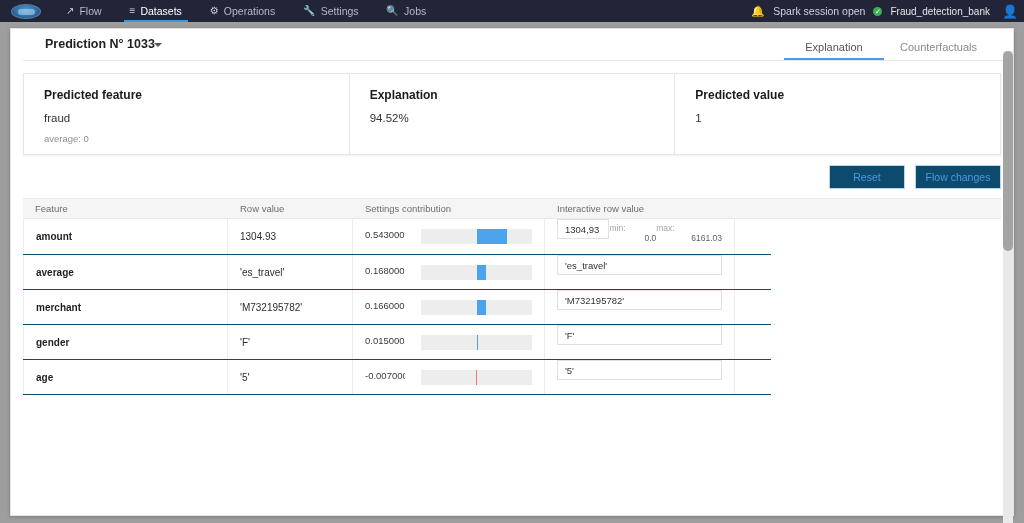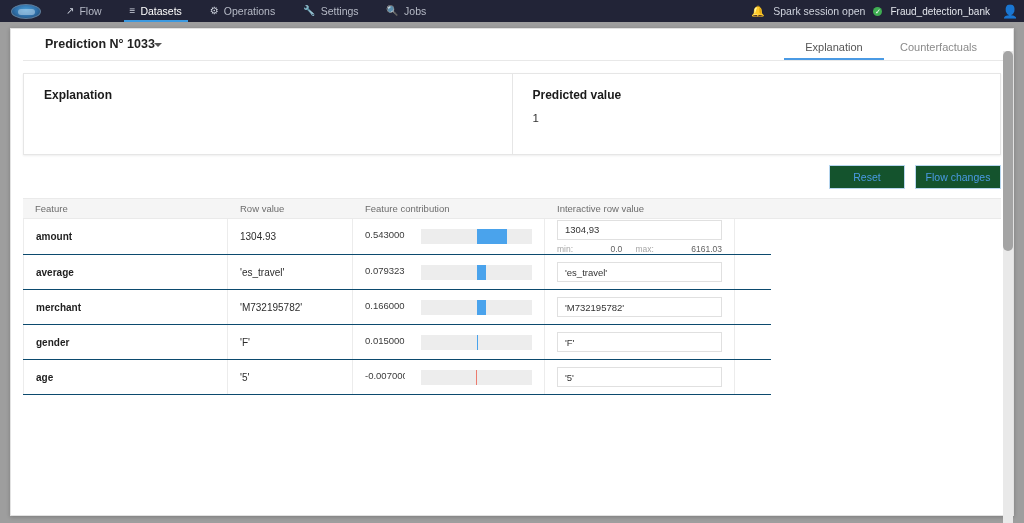--- a/index.html
+++ b/index.html
@@ -119,21 +119,21 @@
   .sum-value { font-size: 11.5px; color: #333; margin-top: 10px; }
   .sum-sub { font-size: 9.5px; color: #8d8d8d; margin-top: 9px; }
 
   
   .actions {
     display: flex; justify-content: flex-end; gap: 10px;
     margin: 10px 12px 0 12px;
   }
   .btn {
     border: 1px solid #b7d6ef;
-    background: #14532d;
+    background: #0c4a6e;
     color: #4a9ae4;
     font-size: 10.5px;
     padding: 5px 0;
     width: 76px;
     cursor: pointer;
     font-family: "Liberation Sans", sans-serif;
   }
   .btn.wide { width: 86px; }
 
   
@@ -157,21 +157,21 @@
   }
   .trow.tall { min-height: 36px; }
   .td {
     padding-left: 12px; display: flex; align-items: center;
     font-size: 10px; color: #2d2d2d;
     border-right: 1px solid #ececec;
   }
   .td.c1 { border-left: 1px solid #ececec; }
   .td.c4 { border-right: 1px solid #ececec; }
   .td-feature { font-weight: bold; font-size: 10px; color: #1f1f1f; }
-  .td.c4 { flex-direction: column; align-items: stretch; justify-content: center; padding-right: 12px; }
+  .td.c4 { flex-direction: row; align-items: stretch; justify-content: center; padding-right: 12px; }
 
   .contrib { display: flex; align-items: flex-start; gap: 16px; width: 100%; padding-right: 12px; }
   .contrib-num {
     font-size: 9.5px; color: #3a3a3a;
     width: 40px; overflow: hidden; white-space: nowrap;
     flex: 0 0 40px;
   }
   .track {
     position: relative; height: 15px; background: #ededed;
     flex: 1 1 auto;
@@ -246,38 +246,44 @@
     <div class="page-title">Prediction N° 1033</div>
     <div class="caret"></div>
     <div class="tabs" id="tab-bar">
         <div class="tab active">Explanation</div>
         <div class="tab">Counterfactuals</div>
       </div>
   </div>
 
   <div class="summary">
     <div class="sum-cell">
+      <div class="sum-title">Predicted feature</div>
+      <div class="sum-value">fraud</div>
+      <div class="sum-sub">average: 0</div>
+    </div>
+    <div class="sum-cell">
       <div class="sum-title">Explanation</div>
+      <div class="sum-value">94.52%</div>
     </div>
     <div class="sum-cell">
       <div class="sum-title">Predicted value</div>
       <div class="sum-value">1</div>
     </div>
   </div>
 
   <div class="actions">
     <button class="btn">Reset</button>
     <button class="btn wide">Flow changes</button>
   </div>
 
   <div class="table-wrap">
     <div class="thead" id="thead">
         <div class="th c1">Feature</div>
         <div class="th c2">Row value</div>
-        <div class="th c3">Feature contribution</div>
+        <div class="th c3">Settings contribution</div>
         <div class="th c4">Interactive row value</div>
         <div class="th c5"></div>
       </div>
     <div id="tbody">
         <div class="trow tall">
           <div class="td c1 td-feature">amount</div>
           <div class="td c2">1304.93</div>
           <div class="td c3">
             <div class="contrib">
               <div class="contrib-num">0.543000</div>
@@ -292,21 +298,21 @@
               <span><span>min:</span> <b>0.0</b></span>
               <span><span>max:</span> <b>6161.03</b></span>
             </div>
           </div>
         </div>
         <div class="trow">
           <div class="td c1 td-feature">average</div>
           <div class="td c2">'es_travel'</div>
           <div class="td c3">
             <div class="contrib">
-              <div class="contrib-num">0.079323</div>
+              <div class="contrib-num">0.168000</div>
               <div class="track">
                 <div class="bar pos" style="width: 8.4%; left: 50%;"></div>
               </div>
             </div>
           </div>
           <div class="td c4">
             <div class="inp">'es_travel'</div>
           </div>
         </div>
         <div class="trow">

